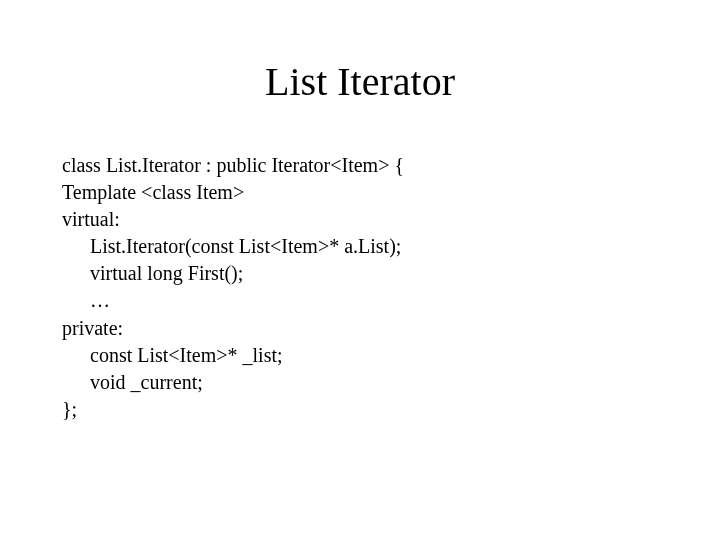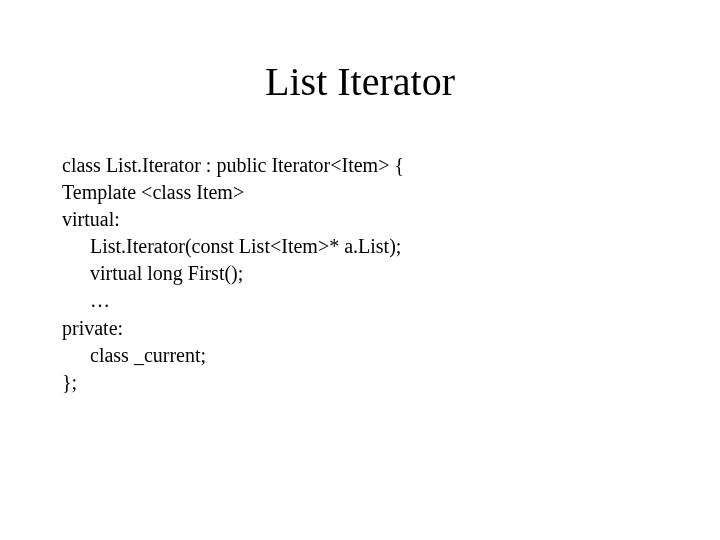--- a/index.html
+++ b/index.html
@@ -47,16 +47,17 @@
 <div class="slide">
   <div class="title">List Iterator</div>
   <div class="body">
     <div>class List.Iterator : public Iterator&lt;Item&gt; {</div>
     <div>Template &lt;class Item&gt;</div>
     <div>virtual:</div>
     <div class="indent">List.Iterator(const List&lt;Item&gt;* a.List);</div>
     <div class="indent">virtual long First();</div>
     <div class="indent">…</div>
     <div class="para">private:</div>
-    <div class="indent">class _current;</div>
+    <div class="indent">const List&lt;Item&gt;* _list;</div>
+    <div class="indent">void _current;</div>
     <div>};</div>
   </div>
 </div>
 
 </body></html>

